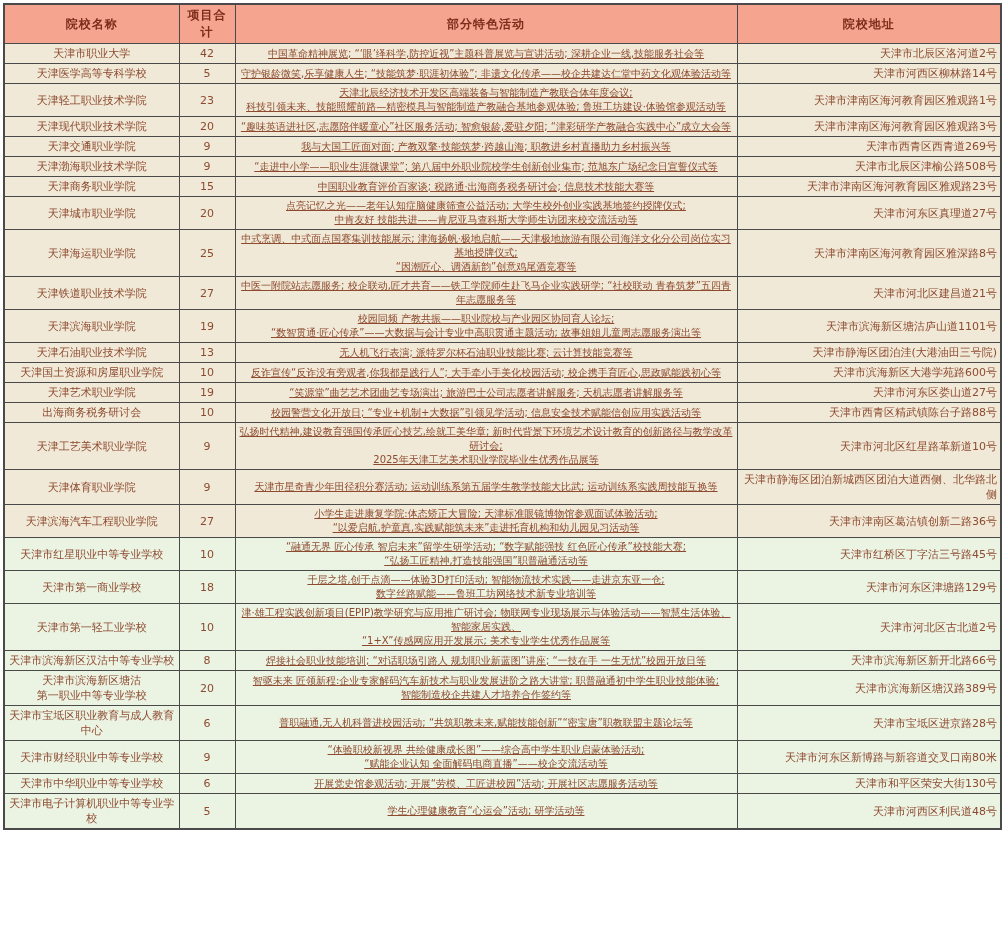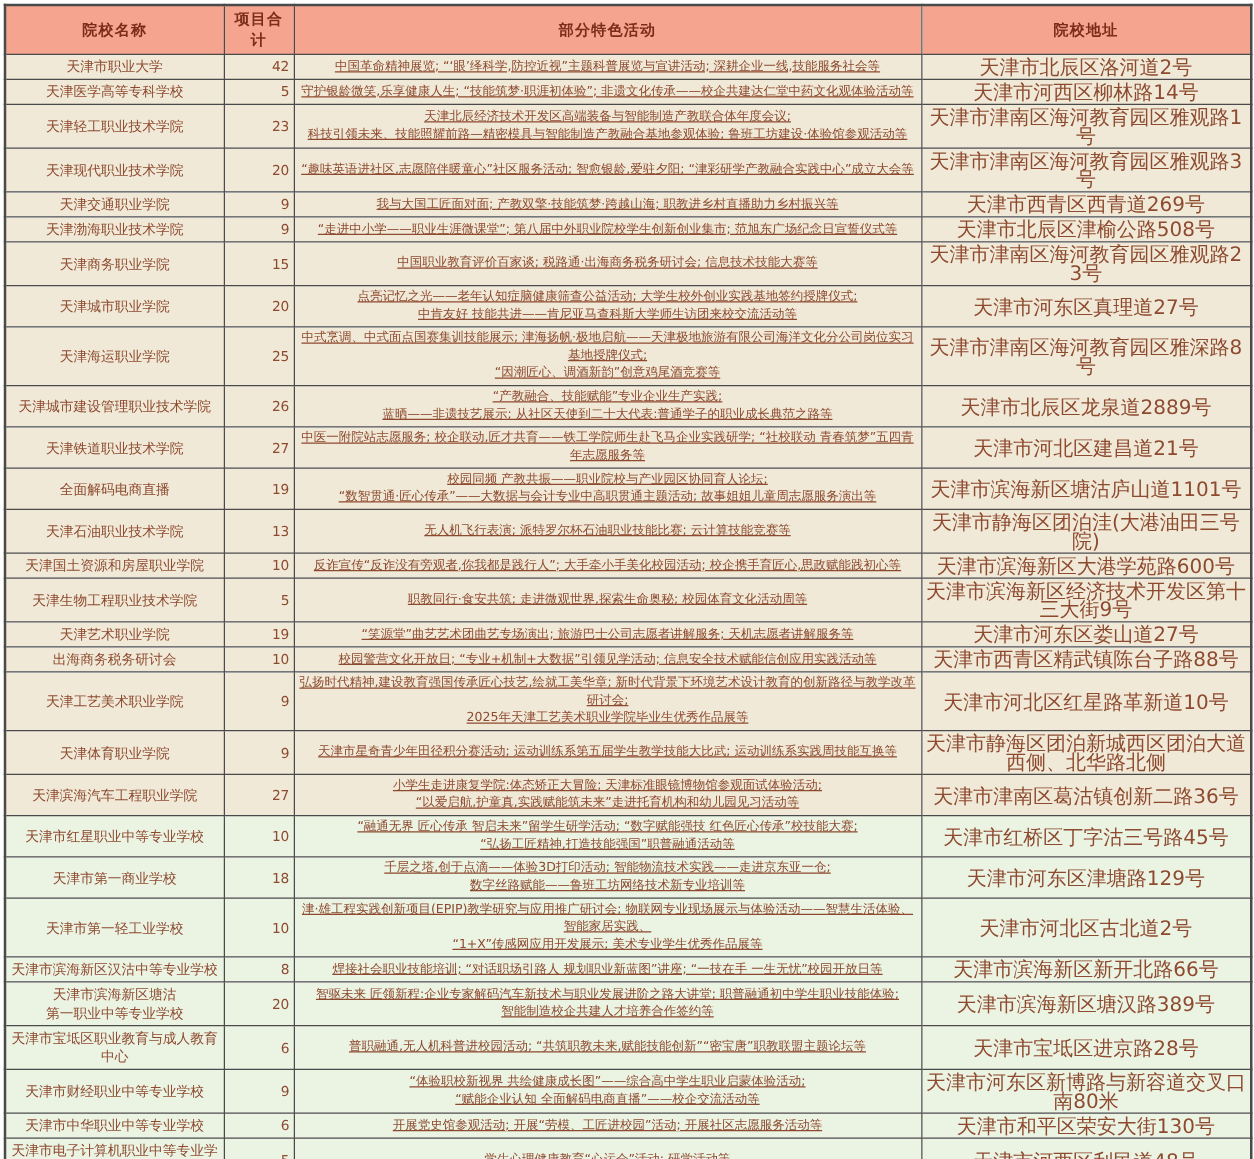--- a/index.html
+++ b/index.html
@@ -38,22 +38,22 @@
     font-weight:bold;
     height:22px;
     letter-spacing:1px;
   }
   td{
     color:var(--body-text,#8d4a2f);
     font-size:11px;
     line-height:15px;
   }
   td.act{font-size:10px;line-height:14px;text-decoration:underline;}
-  td.addr{font-size:16px;}
-  td.total{font-size:11px;text-align:right;}
+  td.addr{font-size:11px;text-align:right;}
+  td.total{font-size:11px;}
   tr.cream td{background:var(--row-cream,#f0e9d7);}
   tr.green td{background:var(--row-green,#ebf3e3);}
 </style>
 </head>
 <body>
 
 <div class="table-wrap">
   <table>
     <colgroup>
       <col class="c-name">
@@ -121,56 +121,43 @@
     <td class="addr">天津市河东区真理道27号</td>
   </tr>
         <tr class="cream">
     <td class="name">天津海运职业学院</td>
     <td class="total">25</td>
     <td class="act">中式烹调、中式面点国赛集训技能展示; 津海扬帆·极地启航——天津极地旅游有限公司海洋文化分公司岗位实习基地授牌仪式;
 “因潮匠心、调酒新韵”创意鸡尾酒竞赛等</td>
     <td class="addr">天津市津南区海河教育园区雅深路8号</td>
   </tr>
         <tr class="cream">
-    <td class="name">天津城市建设管理职业技术学院</td>
-    <td class="total">26</td>
-    <td class="act">“产教融合、技能赋能”专业企业生产实践;
-蓝晒——非遗技艺展示; 从社区天使到二十大代表:普通学子的职业成长典范之路等</td>
-    <td class="addr">天津市北辰区龙泉道2889号</td>
-  </tr>
-        <tr class="cream">
     <td class="name">天津铁道职业技术学院</td>
     <td class="total">27</td>
     <td class="act">中医一附院站志愿服务; 校企联动,匠才共育——铁工学院师生赴飞马企业实践研学; “社校联动 青春筑梦”五四青年志愿服务等</td>
     <td class="addr">天津市河北区建昌道21号</td>
   </tr>
         <tr class="cream">
-    <td class="name">全面解码电商直播</td>
+    <td class="name">天津滨海职业学院</td>
     <td class="total">19</td>
     <td class="act">校园同频 产教共振——职业院校与产业园区协同育人论坛;
 “数智贯通·匠心传承”——大数据与会计专业中高职贯通主题活动; 故事姐姐儿童周志愿服务演出等</td>
     <td class="addr">天津市滨海新区塘沽庐山道1101号</td>
   </tr>
         <tr class="cream">
     <td class="name">天津石油职业技术学院</td>
     <td class="total">13</td>
     <td class="act">无人机飞行表演; 派特罗尔杯石油职业技能比赛; 云计算技能竞赛等</td>
     <td class="addr">天津市静海区团泊洼(大港油田三号院)</td>
   </tr>
         <tr class="cream">
     <td class="name">天津国土资源和房屋职业学院</td>
     <td class="total">10</td>
     <td class="act">反诈宣传“反诈没有旁观者,你我都是践行人”; 大手牵小手美化校园活动; 校企携手育匠心,思政赋能践初心等</td>
     <td class="addr">天津市滨海新区大港学苑路600号</td>
-  </tr>
-        <tr class="cream">
-    <td class="name">天津生物工程职业技术学院</td>
-    <td class="total">5</td>
-    <td class="act">职教同行·食安共筑; 走进微观世界,探索生命奥秘; 校园体育文化活动周等</td>
-    <td class="addr">天津市滨海新区经济技术开发区第十三大街9号</td>
   </tr>
         <tr class="cream">
     <td class="name">天津艺术职业学院</td>
     <td class="total">19</td>
     <td class="act">“笑源堂”曲艺艺术团曲艺专场演出; 旅游巴士公司志愿者讲解服务; 天机志愿者讲解服务等</td>
     <td class="addr">天津市河东区娄山道27号</td>
   </tr>
         <tr class="cream">
     <td class="name">出海商务税务研讨会</td>
     <td class="total">10</td>

